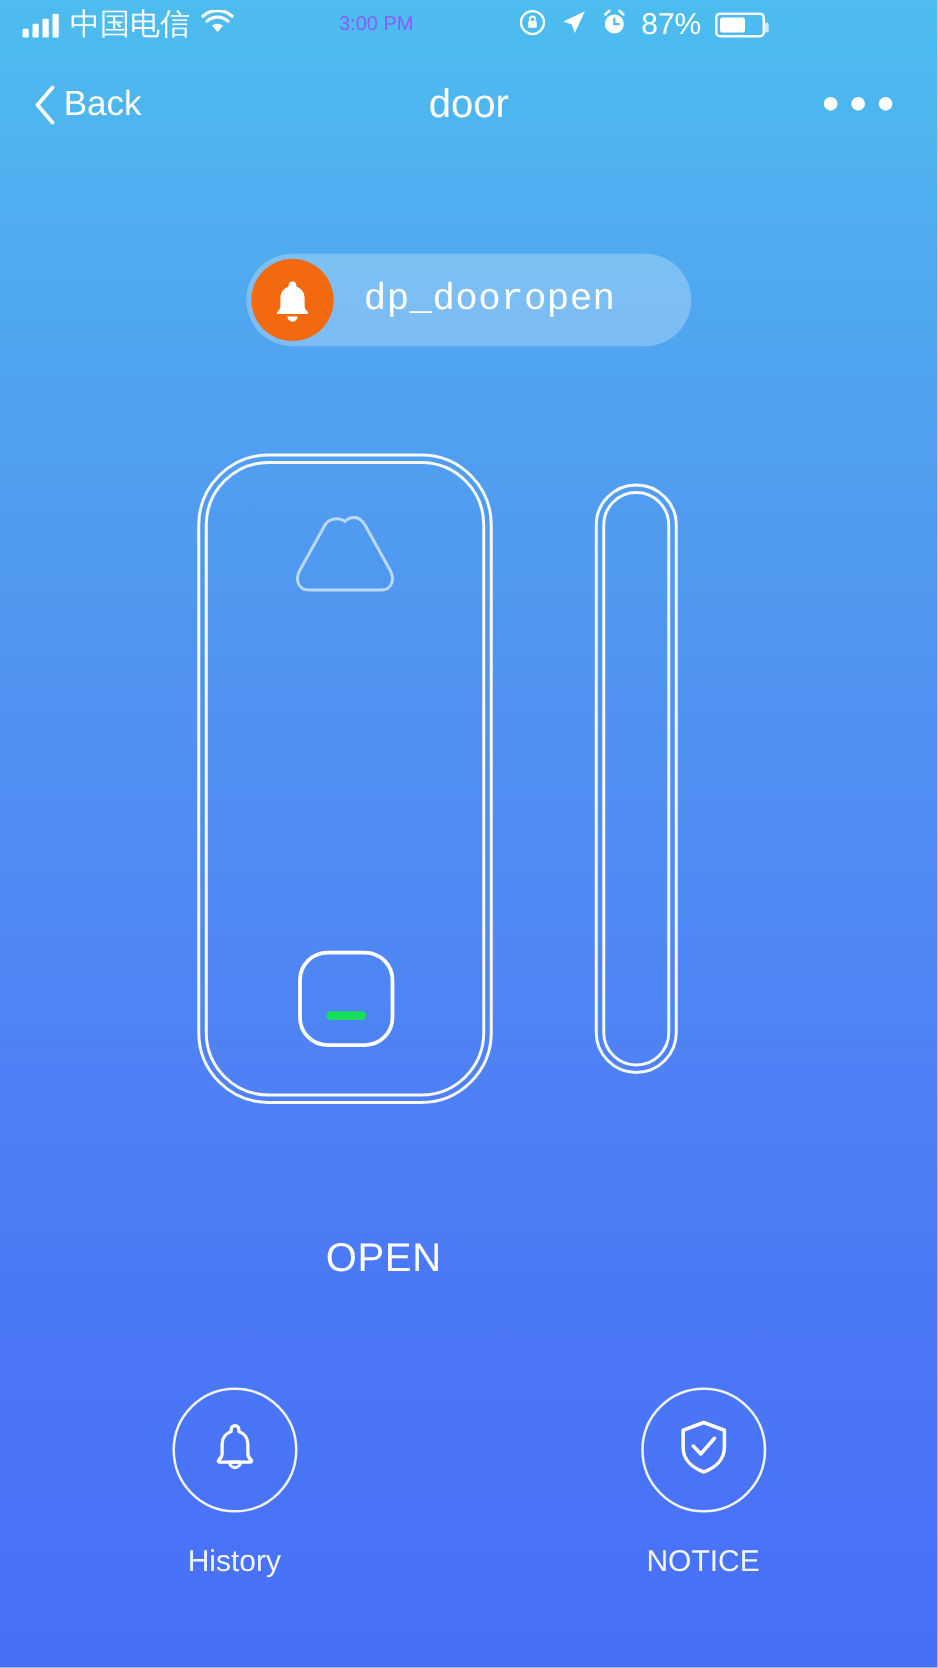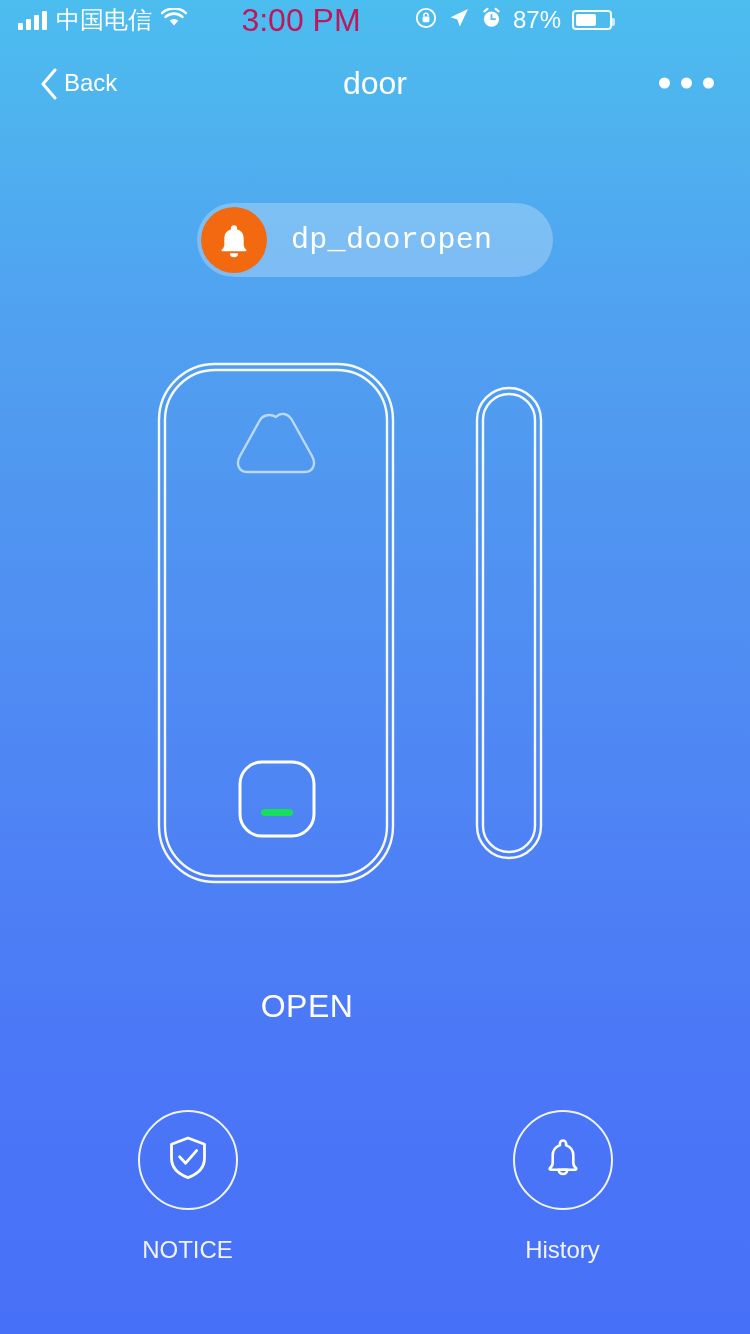--- a/index.html
+++ b/index.html
@@ -36,21 +36,21 @@
 
   .signal-bars { display:flex; align-items:flex-end; gap:3px; height:20px; }
   .signal-bars i { display:block; width:5px; background:#fff; border-radius:1px; }
   .signal-bars i:nth-child(1){ height:7px; }
   .signal-bars i:nth-child(2){ height:11px; }
   .signal-bars i:nth-child(3){ height:15px; }
   .signal-bars i:nth-child(4){ height:19px; }
 
   .carrier { font-size:24px; line-height:26px; letter-spacing:0px; color:#fff; }
 
-  .sb-time { font-size:32px; line-height:26px; color:#be185d; font-weight:400; }
+  .sb-time { font-size:16px; line-height:26px; color:#8b5cf6; font-weight:400; }
 
   .sb-percent { font-size:24px; line-height:26px; color:#fff; }
 
   .battery-shell {
     position:relative; width:40px; height:20px;
     border:2px solid rgba(255,255,255,0.95);
     border-radius:4px;
   }
   .battery-shell::after {
     content:""; position:absolute; right:-5px; top:6px;
@@ -60,23 +60,23 @@
   .battery-fill {
     position:absolute; left:2px; top:2px; bottom:2px;
     background:#fff; border-radius:2px;
   }
 
   
   .nav-bar {
     position:absolute; top:52px; left:0; width:750px; height:62px;
   }
   .nav-back {
-    position:absolute; left:40px; top:50%; transform:translateY(-50%);
+    position:absolute; left:27px; top:50%; transform:translateY(-50%);
     display:flex; align-items:center; gap:6px;
-    font-size:24px; color:#fff;
+    font-size:28px; color:#fff;
   }
   .chev {
     width:18px; height:30px; position:relative; display:inline-block;
   }
   .nav-title {
     position:absolute; left:50%; top:50%; transform:translate(-50%,-50%);
     font-size:32px; color:#fff; font-weight:400;
   }
   .nav-more {
     position:absolute; right:36px; top:50%; transform:translateY(-50%);
@@ -254,39 +254,39 @@
 
     <rect x="95" y="422" width="74" height="74" rx="22" ry="22" fill="none" stroke="#ffffff" stroke-width="3"></rect>
 
     <rect x="116" y="469" width="32" height="7" rx="3.5" fill="#18DE5E"></rect>
   </svg>
 </div>
 
 <div class="state-text">OPEN</div>
 
 <div class="actions">
+
+  <div class="action">
+    <div class="action-circle">
+      <span>
+        <svg width="44" height="48" viewBox="0 0 44 48">
+          <path d="M22 6.5 a3.1 3.1 0 0 1 3.1 3.1 v1.6 a10.6 10.6 0 0 1 7.2 10 v7.3 c0 2.4 1 4.2 2.7 5.6 a0.9 0.9 0 0 1 -0.6 1.6 H9.6 a0.9 0.9 0 0 1 -0.6 -1.6 c1.7 -1.4 2.7 -3.2 2.7 -5.6 V21.2 a10.6 10.6 0 0 1 7.2 -10 V9.6 A3.1 3.1 0 0 1 22 6.5 Z" fill="none" stroke="#fff" stroke-width="2.6" stroke-linejoin="round"></path>
+          <path d="M17.7 35.7 h8.6 a4.3 4.3 0 0 1 -8.6 0 Z" fill="none" stroke="#fff" stroke-width="2.6" stroke-linejoin="round"></path>
+        </svg>
+      </span>
+    </div>
+    <div class="action-label">History</div>
+  </div>
 
   <div class="action">
     <div class="action-circle">
       <span>
         <svg width="48" height="50" viewBox="0 0 48 50">
           <path d="M24 5 L40.5 11.2 V25 c0 9.6 -7.2 16.2 -16.5 19.6 C14.7 41.2 7.5 34.6 7.5 25 V11.2 Z" fill="none" stroke="#fff" stroke-width="2.8" stroke-linejoin="round"></path>
           <path d="M15.6 23.8 L21.6 30.2 L32.6 17.6" fill="none" stroke="#fff" stroke-width="2.8" stroke-linecap="round" stroke-linejoin="round"></path>
         </svg>
       </span>
     </div>
     <div class="action-label">NOTICE</div>
   </div>
 
-  <div class="action">
-    <div class="action-circle">
-      <span>
-        <svg width="44" height="48" viewBox="0 0 44 48">
-          <path d="M22 6.5 a3.1 3.1 0 0 1 3.1 3.1 v1.6 a10.6 10.6 0 0 1 7.2 10 v7.3 c0 2.4 1 4.2 2.7 5.6 a0.9 0.9 0 0 1 -0.6 1.6 H9.6 a0.9 0.9 0 0 1 -0.6 -1.6 c1.7 -1.4 2.7 -3.2 2.7 -5.6 V21.2 a10.6 10.6 0 0 1 7.2 -10 V9.6 A3.1 3.1 0 0 1 22 6.5 Z" fill="none" stroke="#fff" stroke-width="2.6" stroke-linejoin="round"></path>
-          <path d="M17.7 35.7 h8.6 a4.3 4.3 0 0 1 -8.6 0 Z" fill="none" stroke="#fff" stroke-width="2.6" stroke-linejoin="round"></path>
-        </svg>
-      </span>
-    </div>
-    <div class="action-label">History</div>
-  </div>
-
 
 </div>
 
 </body></html>

